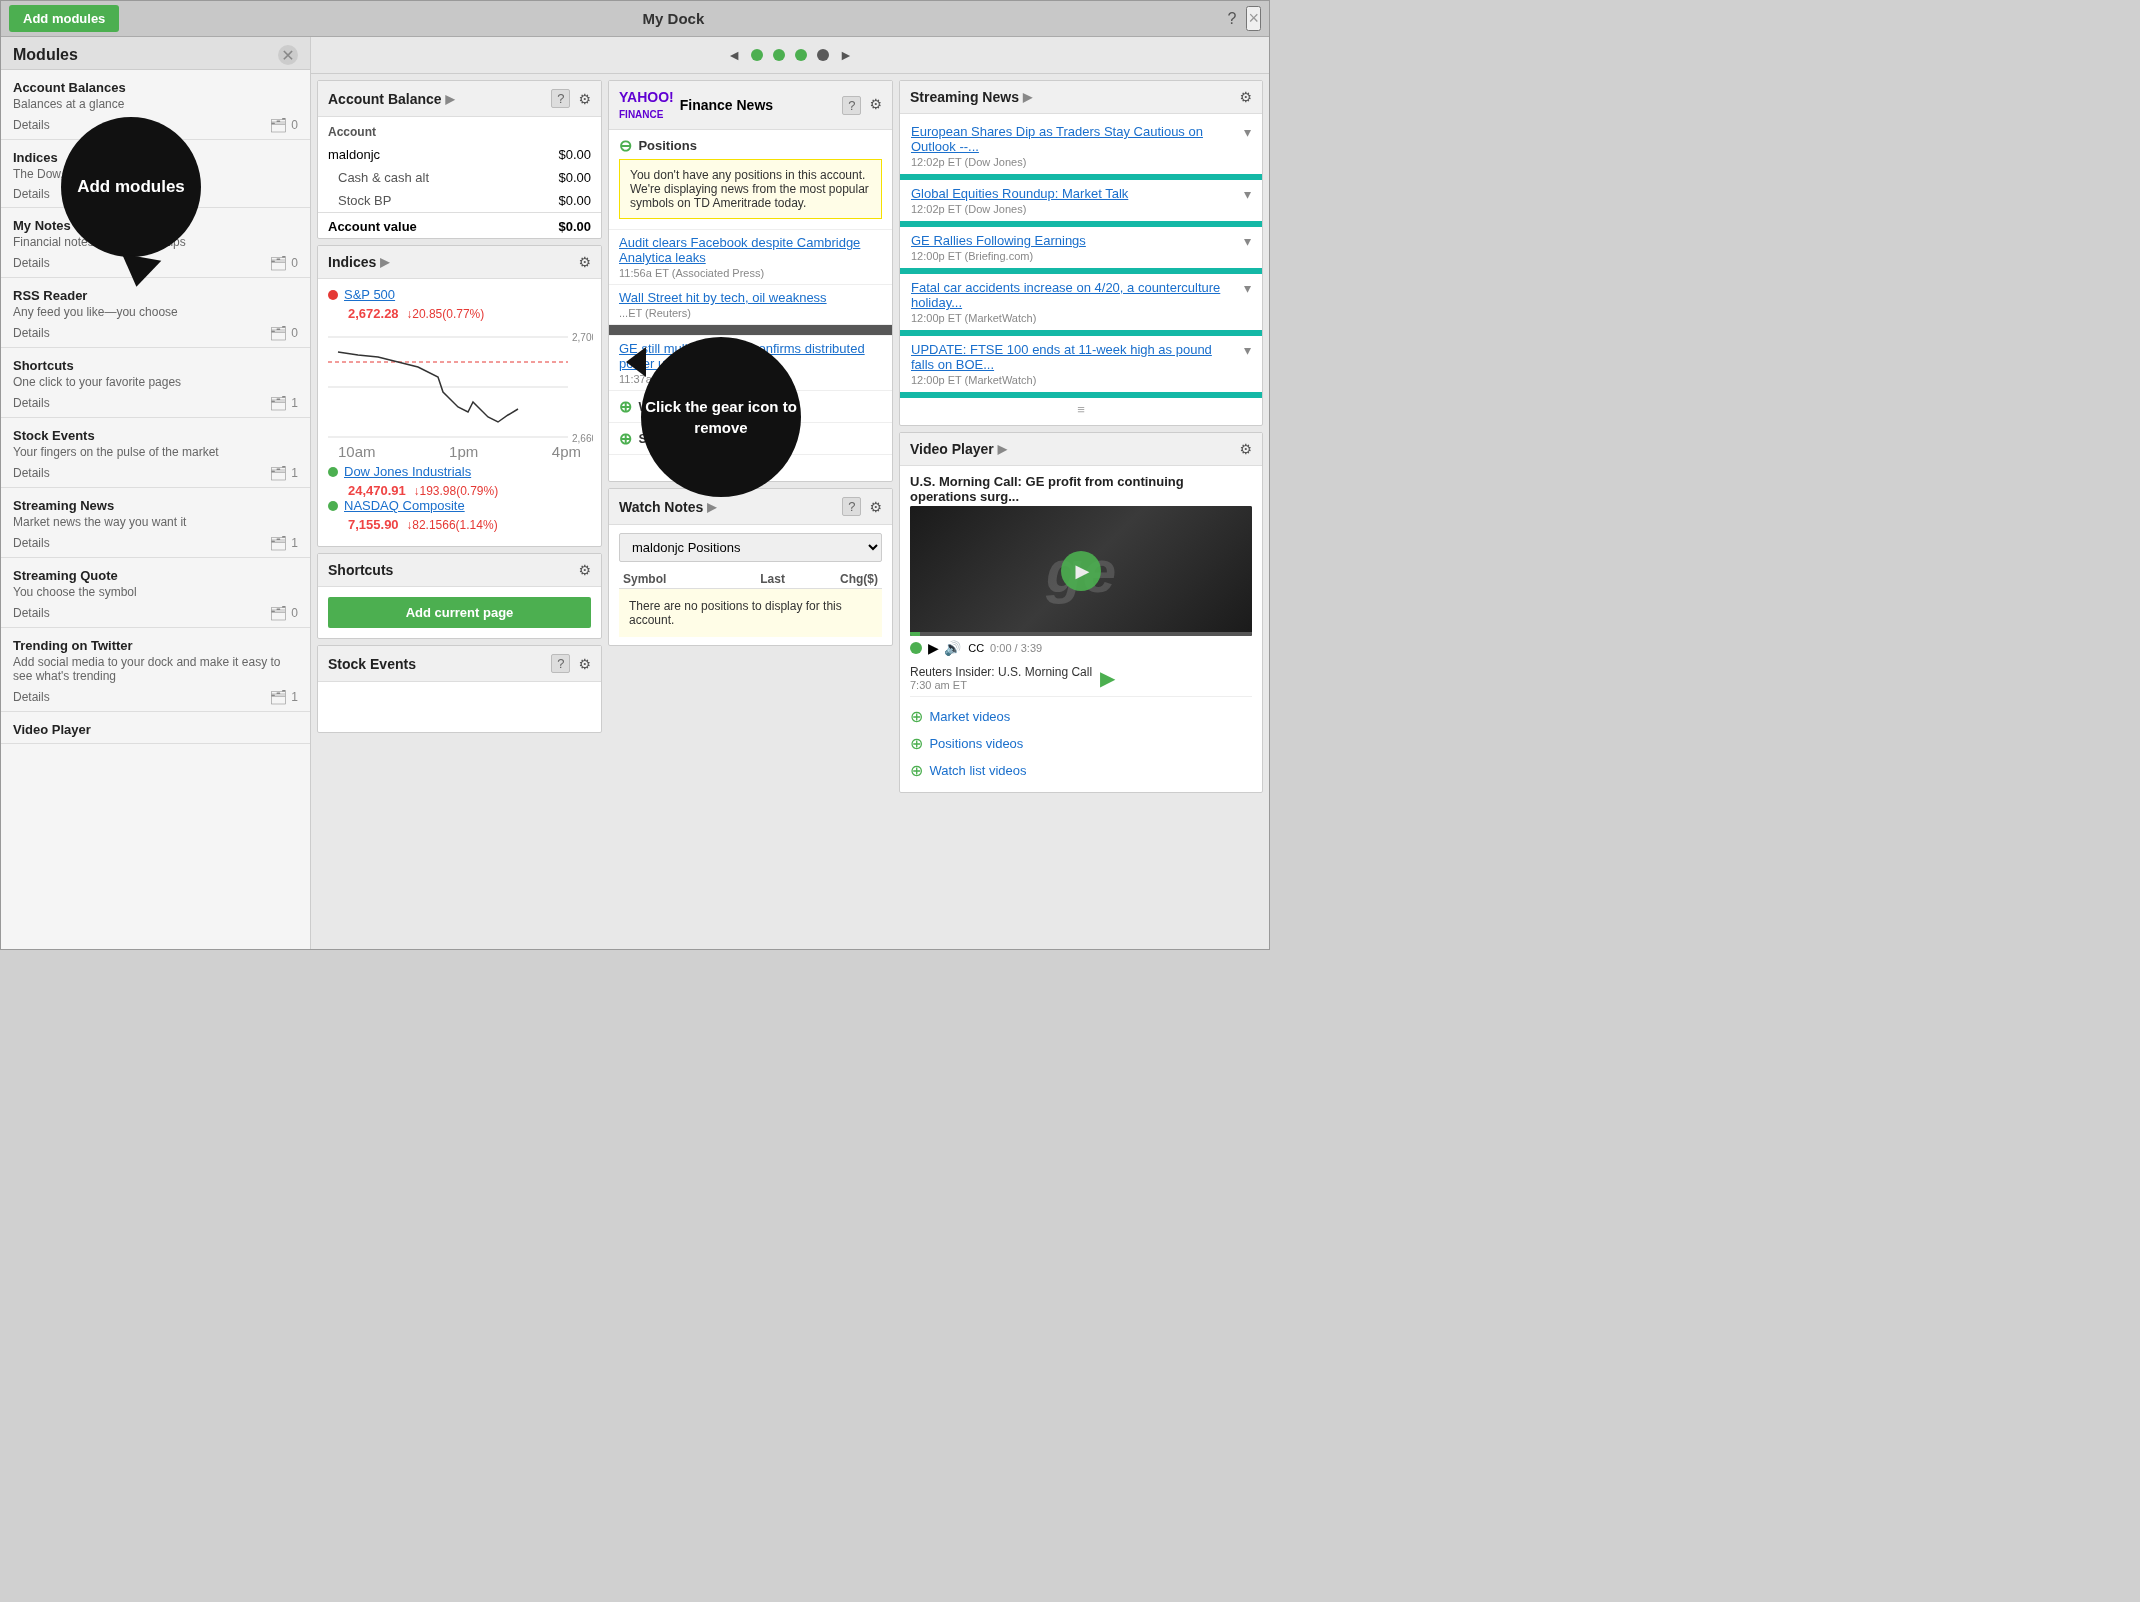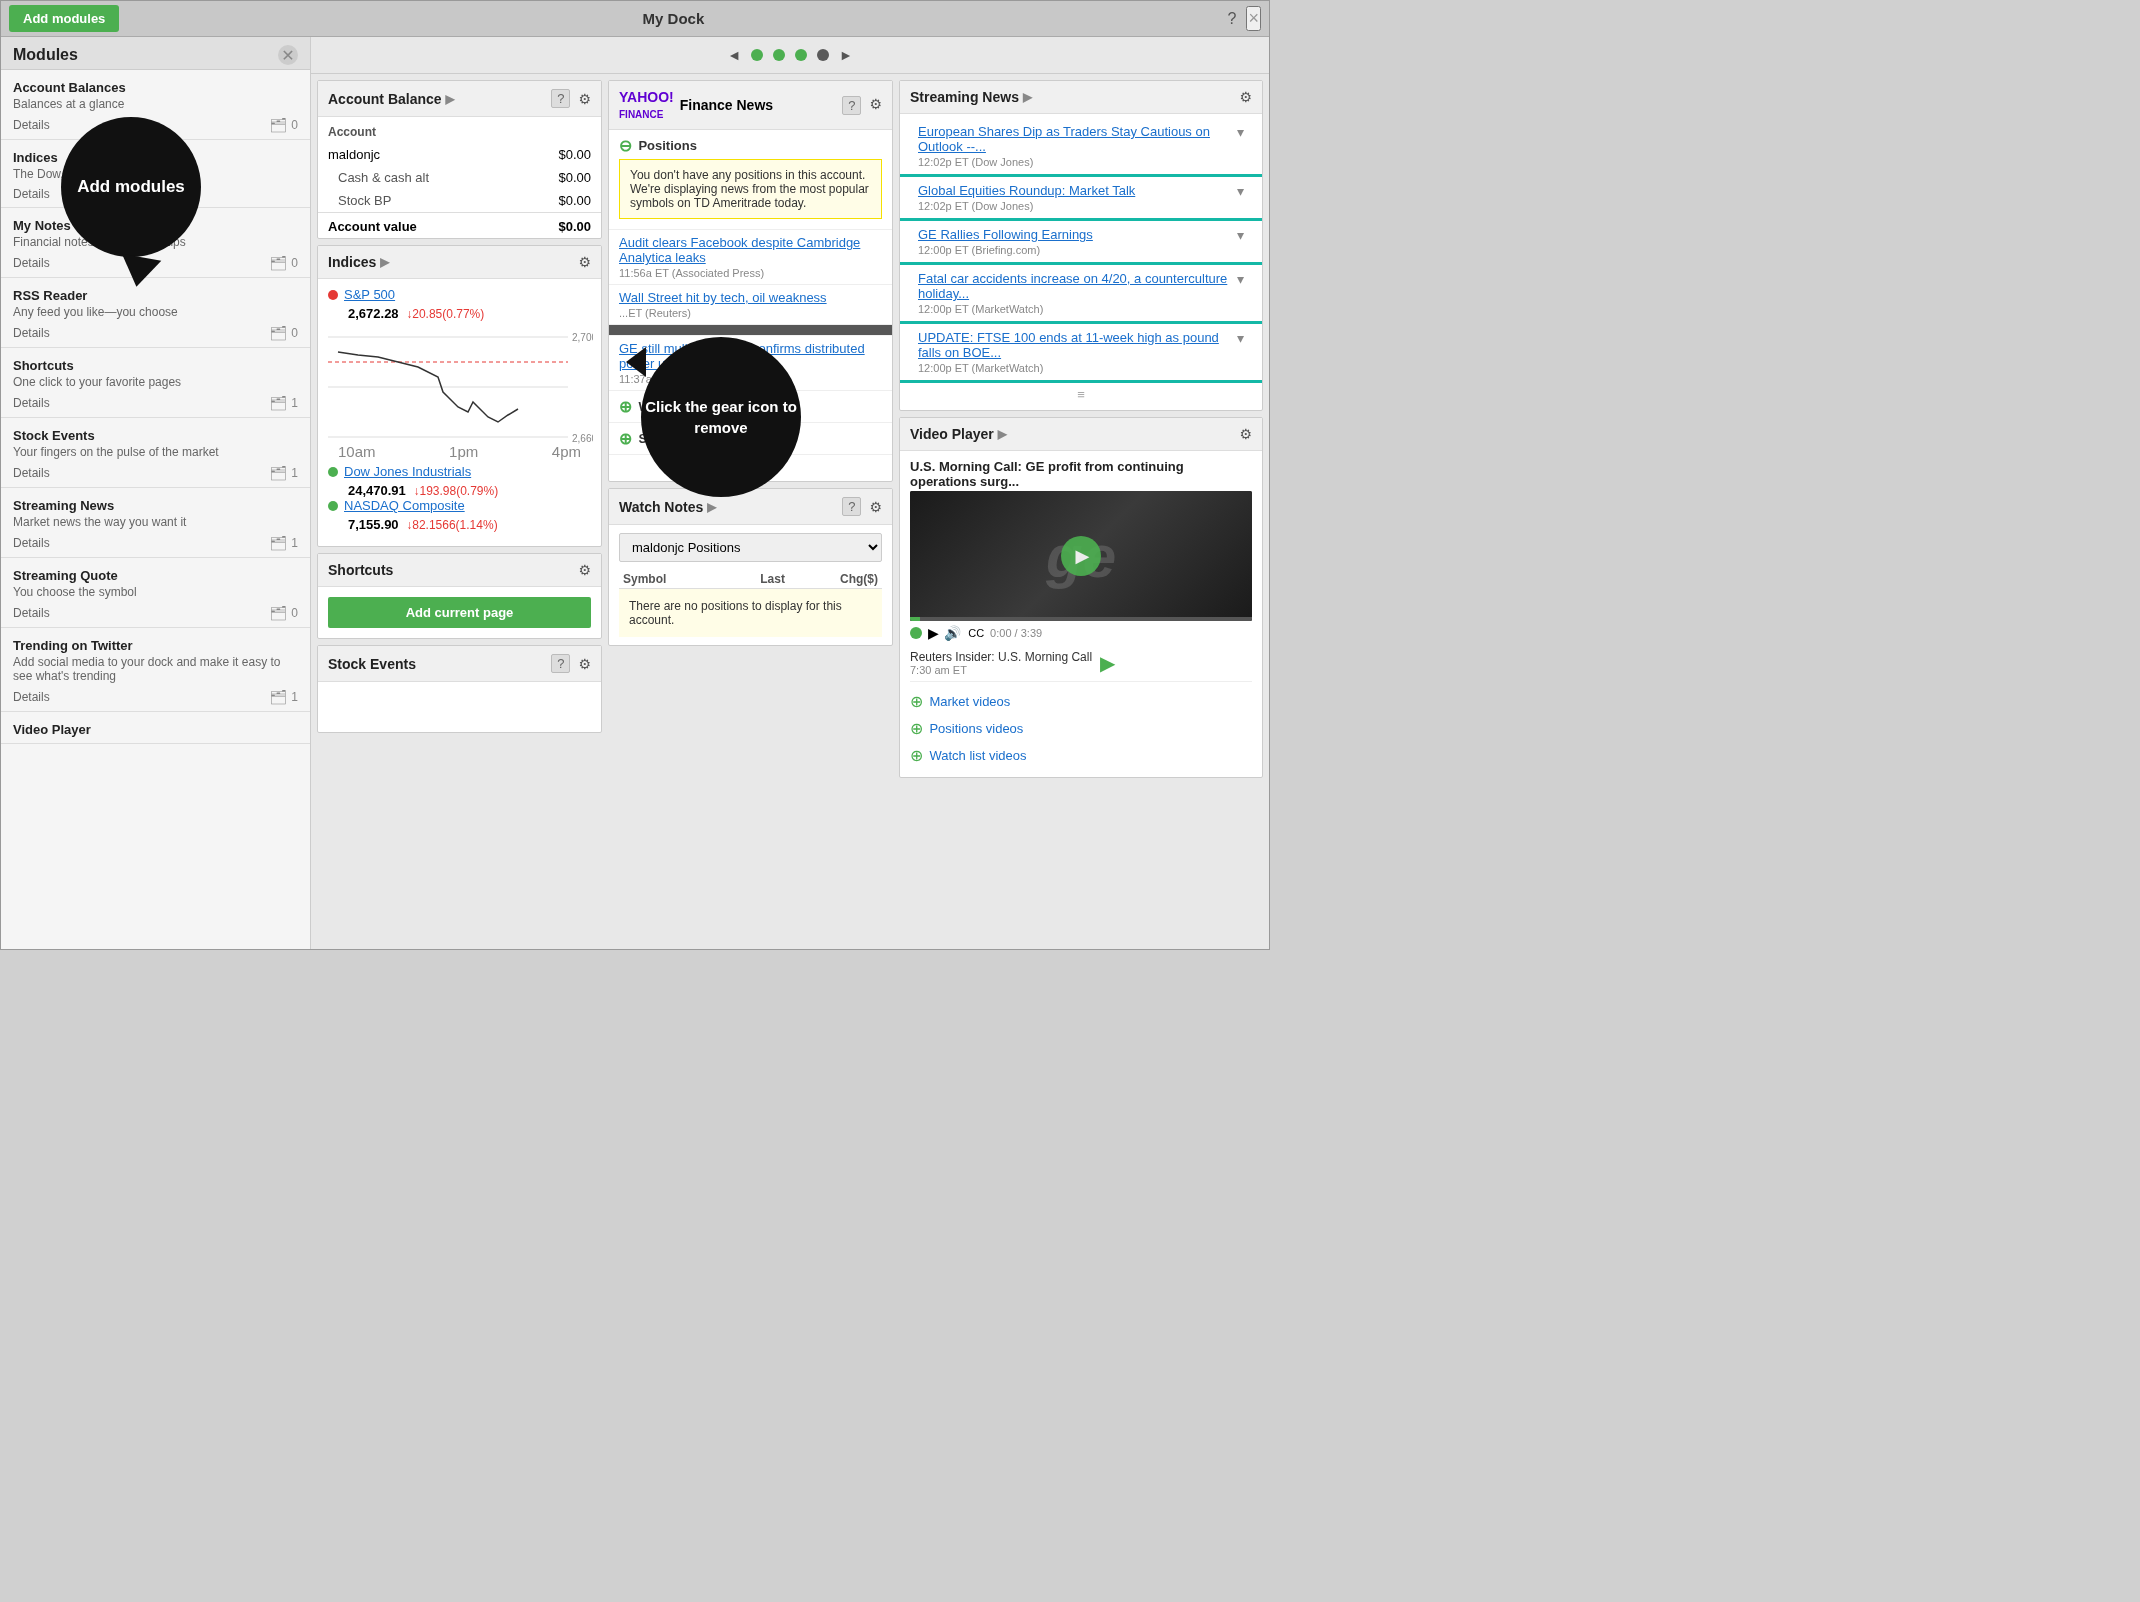--- a/index.html
+++ b/index.html
@@ -64,21 +64,21 @@
     .ab-table tr.account-val td { font-weight: bold; border-top: 1px solid #ddd; padding-top: 6px; }
     .ab-table td.right { text-align: right; }
     .ab-table td.indent { padding-left: 20px; color: #555; }
 
     
     .indices-body { padding: 8px 10px; }
     .index-row { display: flex; align-items: center; gap: 6px; margin-bottom: 4px; }
     .dot-green { width: 10px; height: 10px; border-radius: 50%; background: #4caf50; flex-shrink: 0; }
     .dot-red { width: 10px; height: 10px; border-radius: 50%; background: #e53935; flex-shrink: 0; }
     .index-name { color: #1a6fcc; font-size: 13px; text-decoration: underline; cursor: pointer; }
-    .index-price { font-size: 13px; color: #000000; font-weight: bold; margin-left: 4px; }
+    .index-price { font-size: 13px; color: #ef4444; font-weight: bold; margin-left: 4px; }
     .index-change { color: #e53935; font-size: 12px; margin-left: 4px; }
     .chart-area { width: 100%; height: 110px; position: relative; border: none; margin: 6px 0; }
     .chart-labels { display: flex; justify-content: space-between; padding: 0 10px; font-size: 15px; color: #888; margin-bottom: 4px; }
 
     
     .shortcuts-body { padding: 10px; }
     .add-page-btn { background: #4caf50; color: white; border: none; width: 100%; padding: 8px; font-size: 13px; font-weight: bold; cursor: pointer; border-radius: 2px; }
 
     
     .stock-events-body { padding: 8px 10px; }
@@ -99,21 +99,21 @@
     
     .wl-body { padding: 8px 10px; }
     .wl-dropdown { width: 100%; padding: 5px 8px; border: 1px solid #ccc; border-radius: 2px; font-size: 13px; margin-bottom: 8px; }
     .wl-table { width: 100%; border-collapse: collapse; }
     .wl-table th { font-weight: bold; font-size: 12px; color: #555; text-align: left; padding: 2px 4px; border-bottom: 1px solid #ddd; }
     .wl-table th.right { text-align: right; }
     .wl-yellow { background: #fffde7; padding: 10px; font-size: 12px; color: #333; }
 
     
     .sn-body { padding: 4px 0; }
-    .sn-item { padding: 6px 18px; border-bottom: 3px solid #14b8a6; display: flex; align-items: flex-start; justify-content: space-between; }
+    .sn-item { padding: 6px 11px; border-bottom: 6px solid #14b8a6; display: flex; align-items: flex-start; justify-content: space-between; }
     .sn-link { color: #1a6fcc; text-decoration: underline; cursor: pointer; font-size: 13px; }
     .sn-time { color: #888; font-size: 11px; margin-top: 2px; }
     .sn-arrow { color: #888; font-size: 14px; margin-left: 6px; cursor: pointer; }
     .sn-scroll { text-align: center; color: #aaa; padding: 4px; }
 
     
     .vp-body { padding: 8px 10px; }
     .vp-headline { font-weight: bold; font-size: 13px; color: #222; margin-bottom: 2px; }
     .vp-thumbnail { width: 100%; height: 130px; background: #222; border-radius: 2px; position: relative; display: flex; align-items: center; justify-content: center; overflow: hidden; }
     .vp-play { width: 40px; height: 40px; background: #4caf50; border-radius: 50%; display: flex; align-items: center; justify-content: center; cursor: pointer; opacity: 0.9; }

